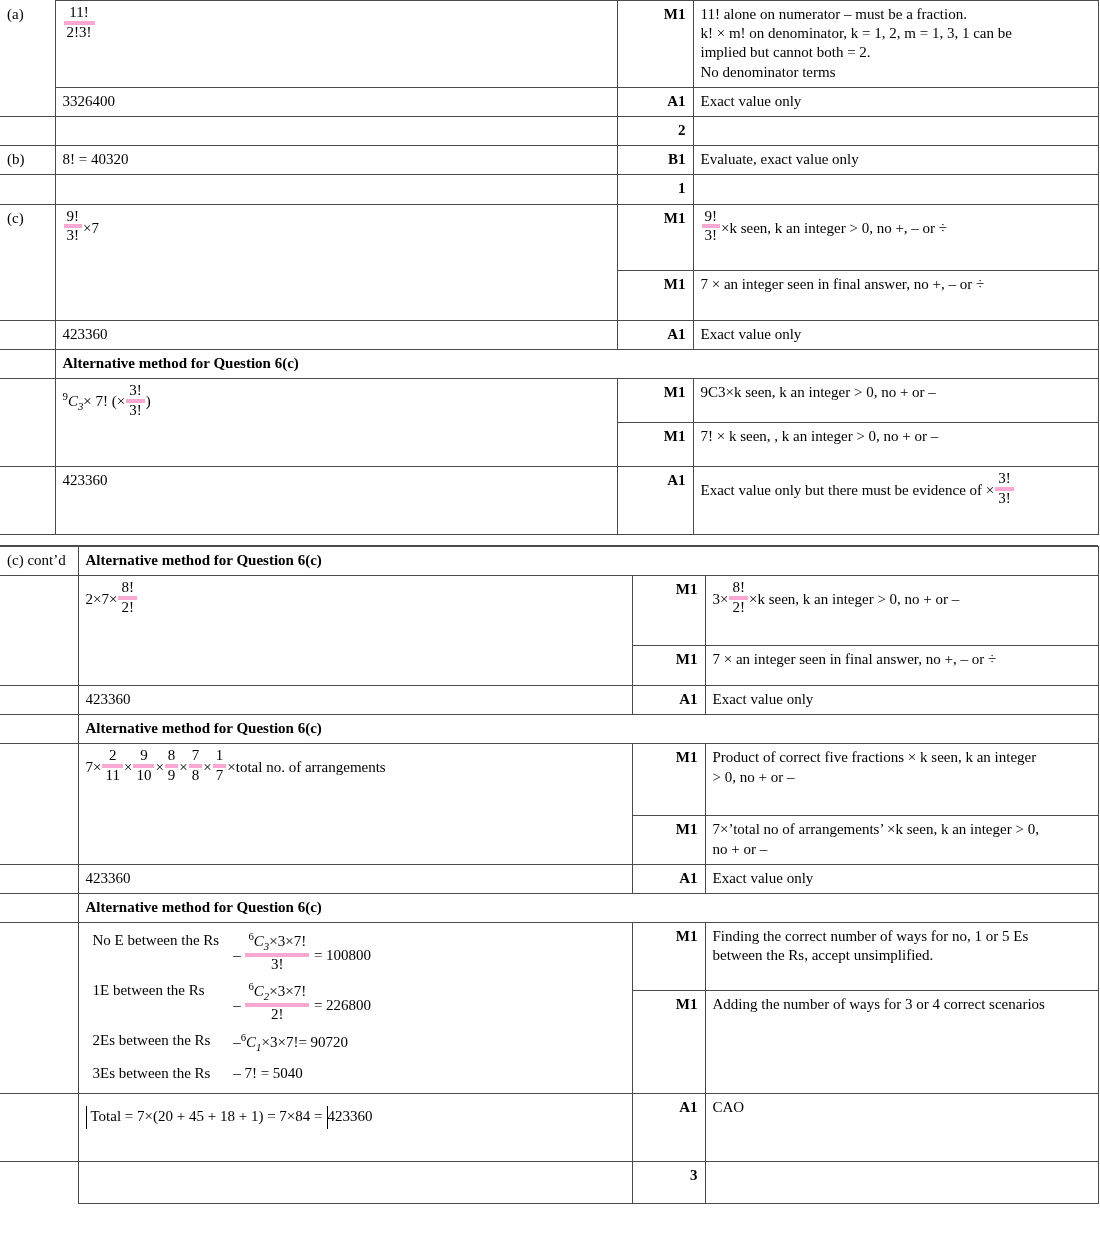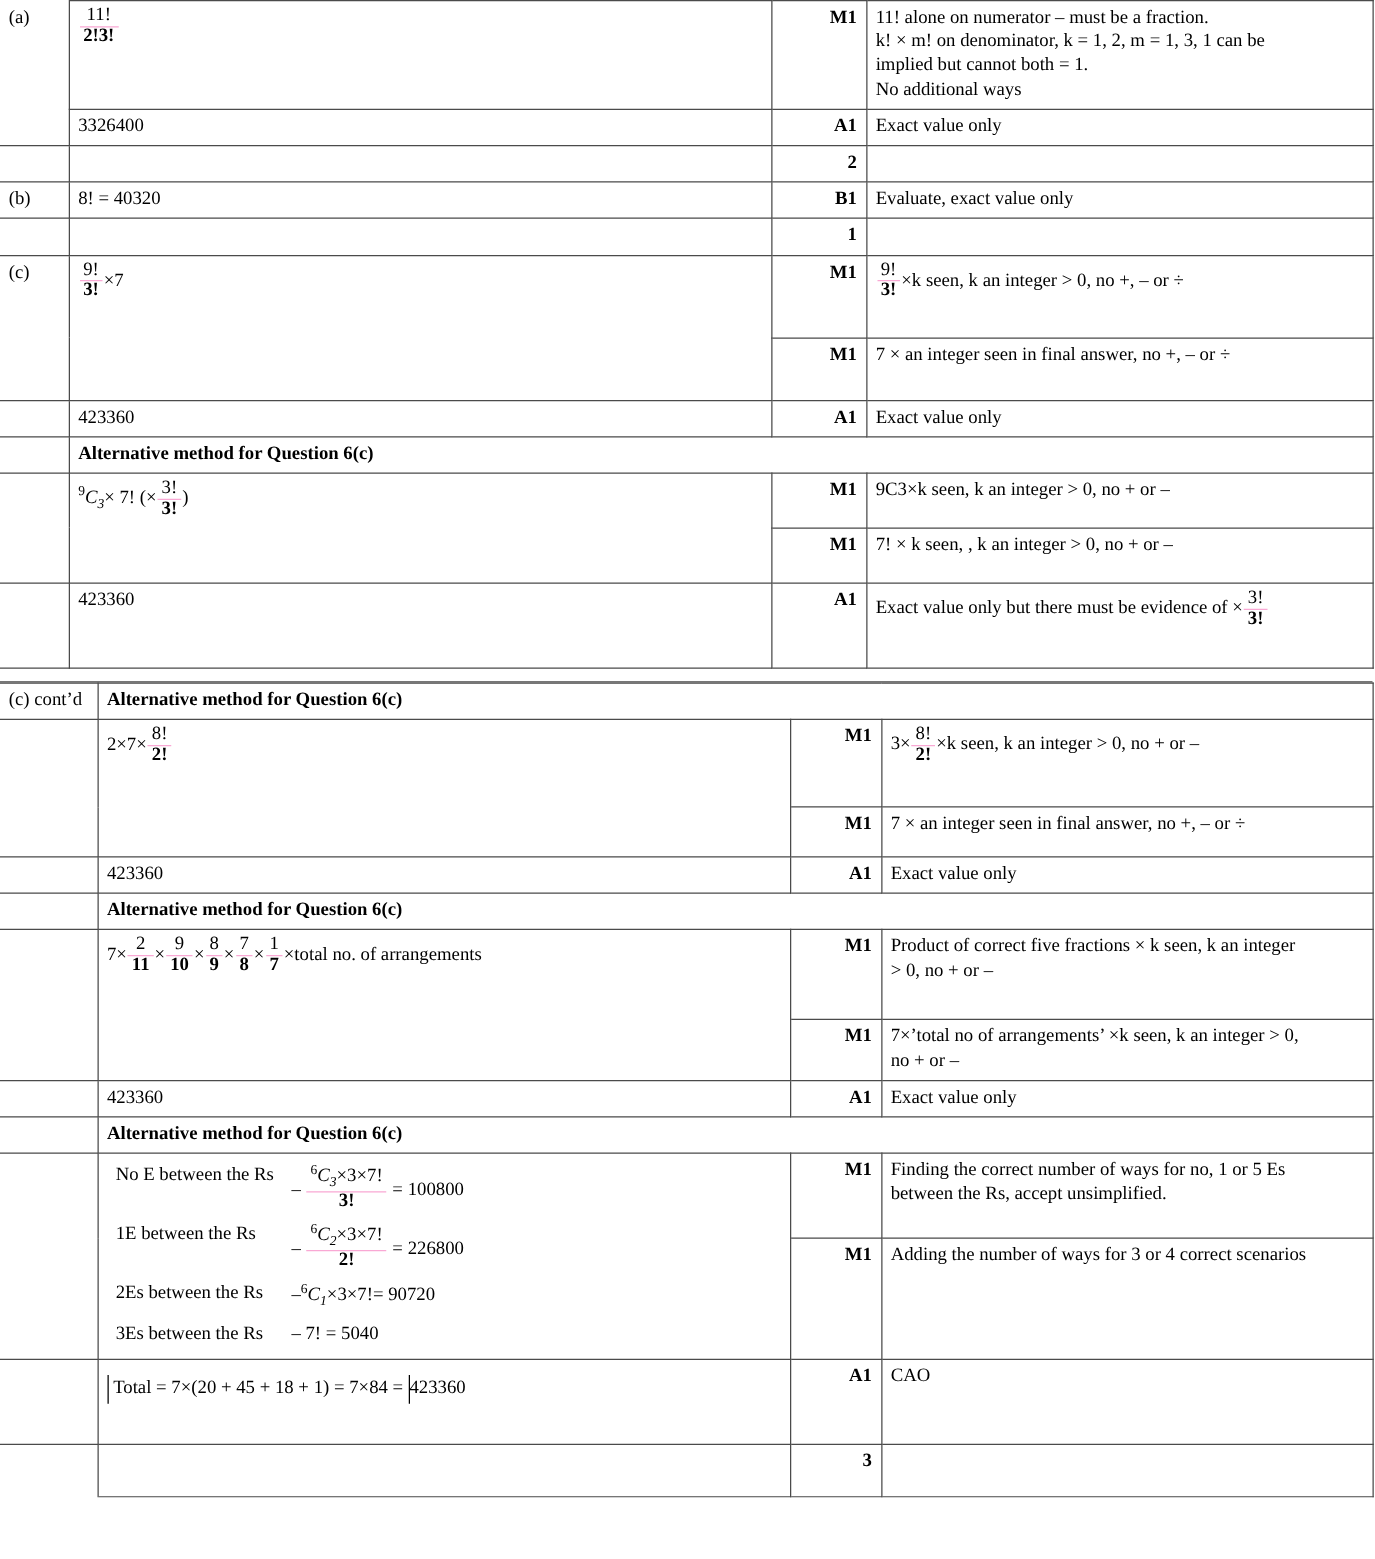--- a/index.html
+++ b/index.html
@@ -69,21 +69,21 @@
   .math { font-family: "Liberation Serif", "DejaVu Serif", serif; }
   .it { font-style: italic; }
   .frac {
     display: inline-block;
     vertical-align: -0.55em;
     text-align: center;
     line-height: 1.05;
     margin: 0 1px;
   }
   .frac .num { display: block; padding: 0 3px; }
-  .frac .den { display: block; border-top: 1px solid #f9a8d4; padding: 0 3px; font-weight: bold; }
+  .frac .den { display: block; border-top: 4px solid #f9a8d4; padding: 0 3px; }
   .supidx { font-size: 0.72em; vertical-align: super; }
   .subidx { font-size: 0.72em; vertical-align: sub; font-style: italic; }
   .bracketed {
     display: inline-block;
     border-left: 1.4px solid #000;
     border-right: 1.4px solid #000;
     padding: 1px 4px 2px 4px;
     margin-right: 0px;
     font-family: Liberation Serif, serif;
   }
@@ -116,22 +116,22 @@
       <td class="c-work">
         <span class="math frac">
           <span class="num">11!</span>
           <span class="den">2!3!</span>
         </span>
       </td>
       <td class="c-mark">M1</td>
       <td class="c-comment">
         <div>11! alone on numerator – must be a fraction.</div>
         <div>k! × m! on denominator, k = 1, 2, m = 1, 3, 1 can be</div>
-        <div>implied but cannot both = 1.</div>
-        <div>No additional ways</div>
+        <div>implied but cannot both = 2.</div>
+        <div>No denominator terms</div>
       </td>
     </tr>
 
     <tr>
       <td class="c-work">3326400</td>
       <td class="c-mark">A1</td>
       <td class="c-comment">Exact value only</td>
     </tr>
 
     <tr>

